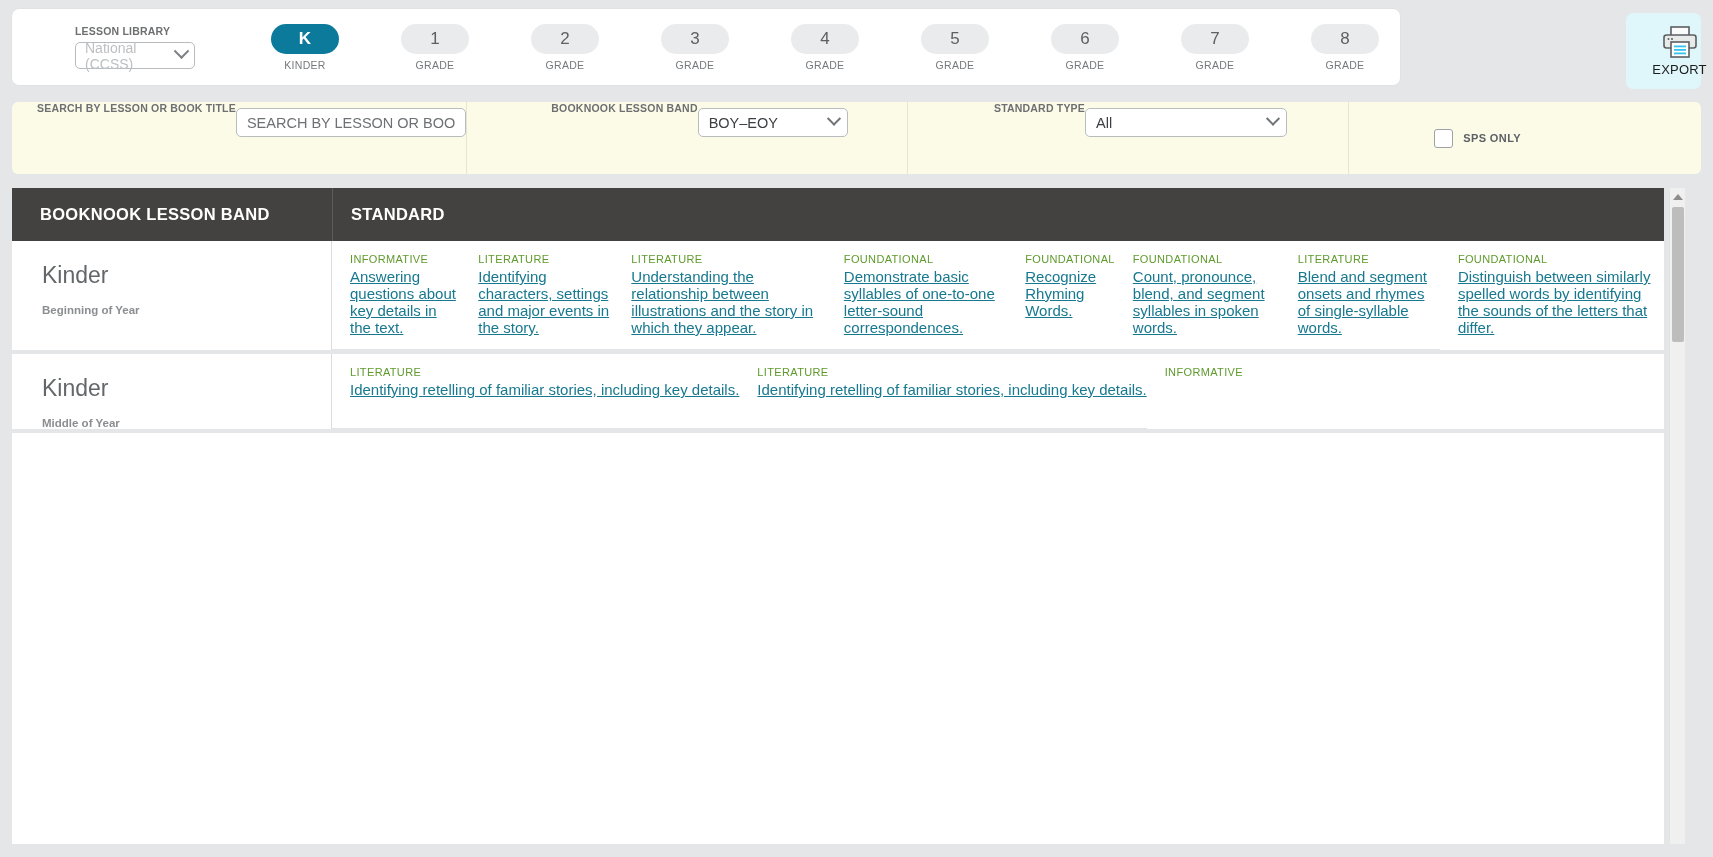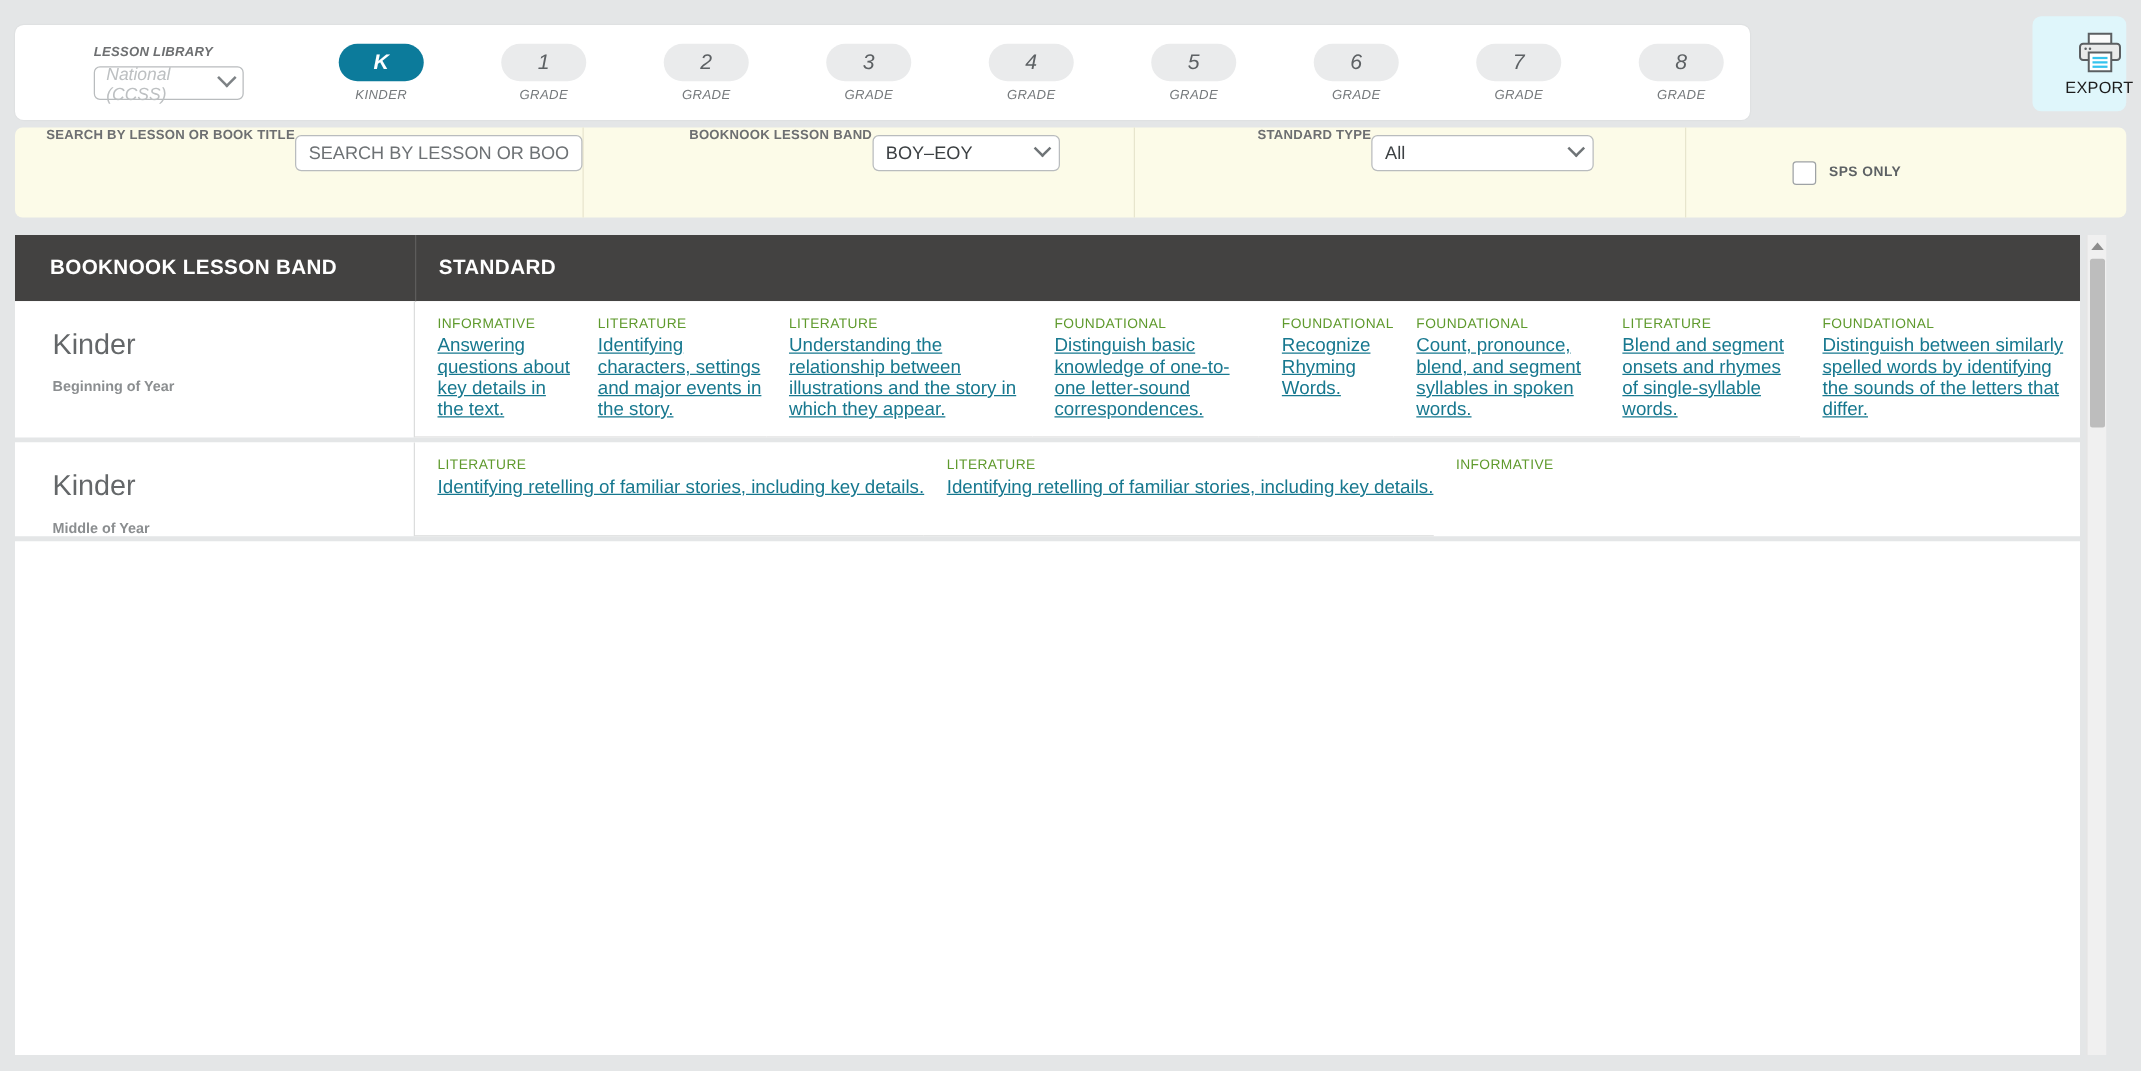--- a/index.html
+++ b/index.html
@@ -6,27 +6,26 @@
   html, body {
     margin: 0; padding: 0;
     width: 1713px; height: 857px;
     background: #e4e6e7;
     font-family: "Liberation Sans", sans-serif;
     overflow: hidden;
   }
 
   
   #top-bar {
-    position: absolute; left: 12px; top: 20px;
+    position: absolute; left: 12px; top: 9px;
     width: 1388px; height: 76px;
     background: #ffffff;
     border-radius: 7px;
     display: flex; align-items: center;
     box-shadow: 0 0 0 1px rgba(0,0,0,0.02);
-    font-style: italic;
   }
   #lesson-library { margin-left: 63px; width: 140px; }
   .tiny-label {
     font-size: 10.5px; color: #6d6f71; letter-spacing: .2px;
     font-weight: 600; text-transform: uppercase; white-space: nowrap;
   }
   #library-select {
     margin-top: 5px;
     height: 27px; width: 120px;
     border: 1px solid #b9bcbe; border-radius: 5px;
@@ -249,21 +248,21 @@
   <div class="filter-cell" id="cell-band">
     <div class="tiny-label">BOOKNOOK LESSON BAND</div>
     <div class="sel-box">
       <span>BOY–EOY</span>
       <span class="chev"></span>
     </div>
   </div>
 
   <div class="filter-cell" id="cell-type">
     <div class="tiny-label">STANDARD TYPE</div>
-    <div class="sel-box" style="width:178px">
+    <div class="sel-box" style="width:202px">
       <span>All</span>
       <span class="chev"></span>
     </div>
   </div>
 
   <div class="filter-cell" id="cell-sps">
     <div id="sps-checkbox"></div>
     <div id="sps-label">SPS ONLY</div>
   </div>
 </div>
@@ -277,21 +276,21 @@
     <div id="tbody">
         <div class="band-group">
           <div class="band-cell">
             <div class="band-name">Kinder</div>
             <div class="band-sub">Beginning of Year</div>
           </div>
           <div class="std-list">
             <div class="std-row"><div class="std-type">INFORMATIVE</div><a class="std-link">Answering questions about key details in the text.</a></div>
             <div class="std-row"><div class="std-type">LITERATURE</div><a class="std-link">Identifying characters, settings and major events in the story.</a></div>
             <div class="std-row"><div class="std-type">LITERATURE</div><a class="std-link">Understanding the relationship between illustrations and the story in which they appear.</a></div>
-            <div class="std-row"><div class="std-type">FOUNDATIONAL</div><a class="std-link">Distinguish basic knowledge of one-to-one letter-sound correspondences.</a></div>
+            <div class="std-row"><div class="std-type">FOUNDATIONAL</div><a class="std-link">Demonstrate basic syllables of one-to-one letter-sound correspondences.</a></div>
             <div class="std-row"><div class="std-type">FOUNDATIONAL</div><a class="std-link">Recognize Rhyming Words.</a></div>
             <div class="std-row"><div class="std-type">FOUNDATIONAL</div><a class="std-link">Count, pronounce, blend, and segment syllables in spoken words.</a></div>
             <div class="std-row"><div class="std-type">LITERATURE</div><a class="std-link">Blend and segment onsets and rhymes of single-syllable words.</a></div>
             <div class="std-row"><div class="std-type">FOUNDATIONAL</div><a class="std-link">Distinguish between similarly spelled words by identifying the sounds of the letters that differ.</a></div>
           </div>
         </div>
         <div class="band-group">
           <div class="band-cell">
             <div class="band-name">Kinder</div>
             <div class="band-sub">Middle of Year</div>

